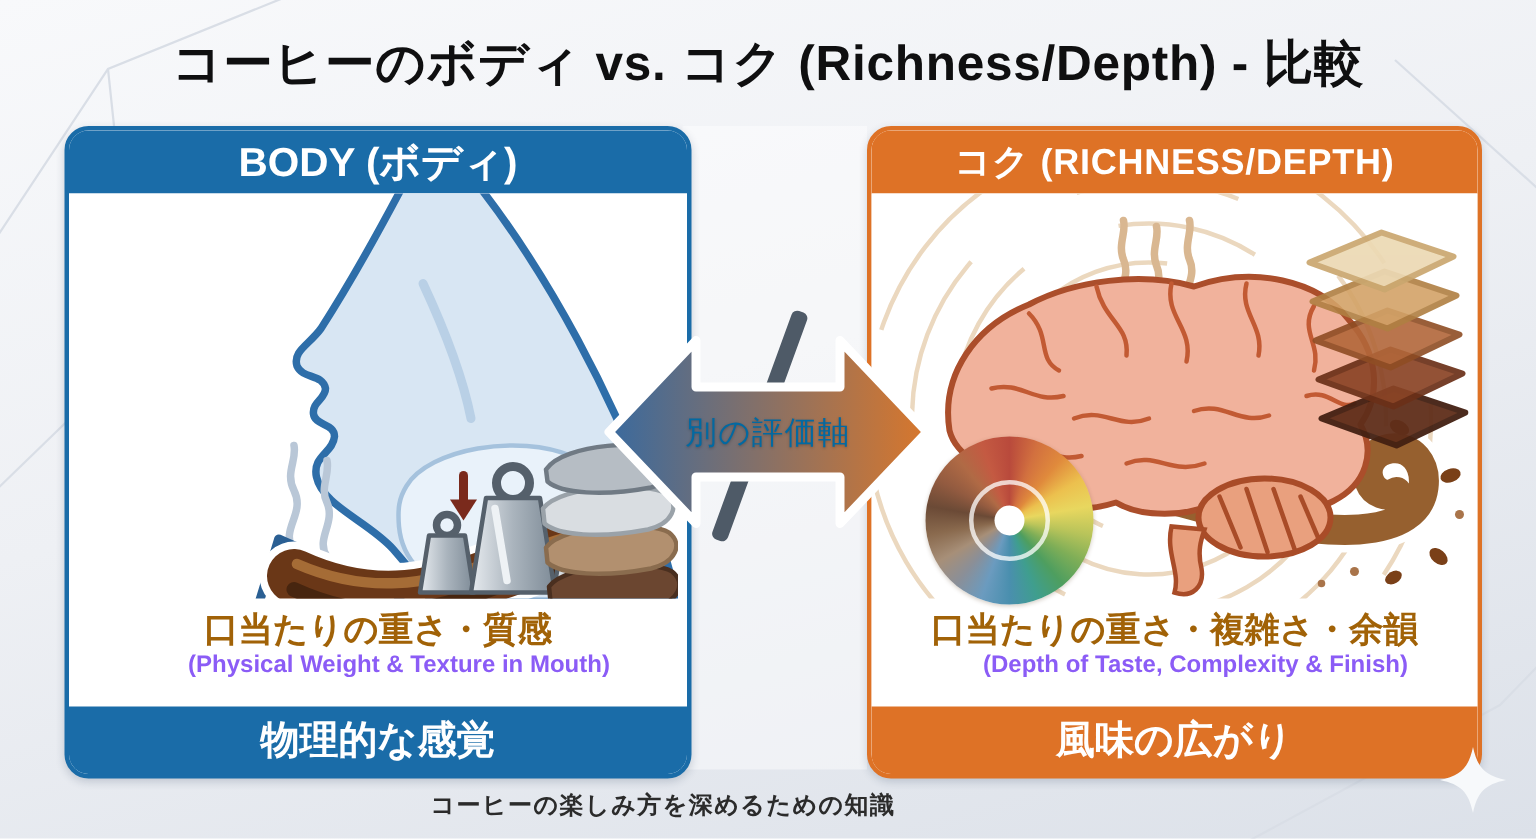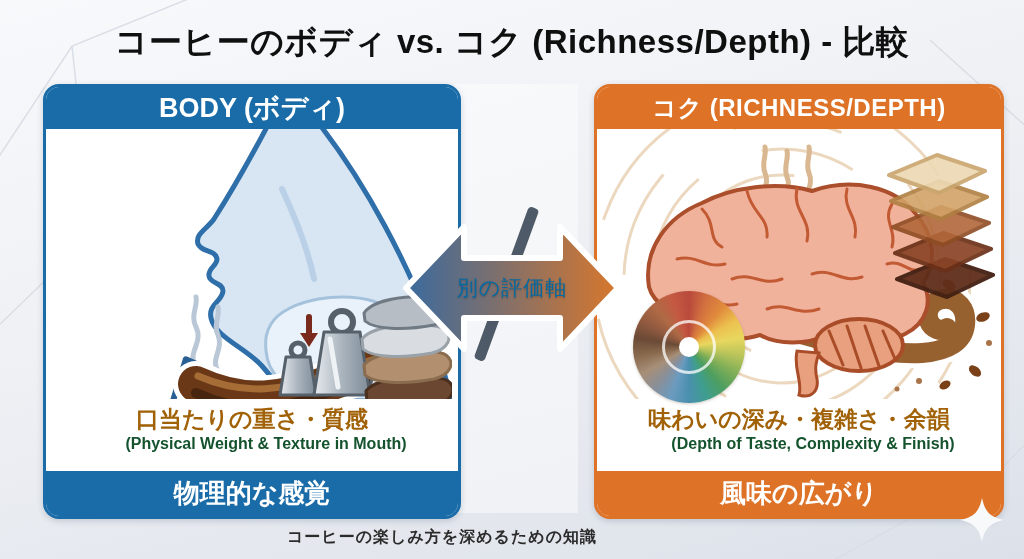--- a/index.html
+++ b/index.html
@@ -18,31 +18,31 @@
   }
   
   .center-column{left:455px;top:84px;width:123px;height:429px;background:rgba(255,255,255,.45);z-index:1;}
   
   .panel{
     top:84px;height:429px;border-radius:16px;overflow:hidden;z-index:2;
     background:#fff;display:flex;flex-direction:column;
     box-shadow:0 2px 6px rgba(40,60,90,.20);
   }
   .panel.body-panel{left:43px;width:412px;border:3px solid var(--body-blue,#1a6ca8);}
-  .panel.richness-panel{left:594px;width:404px;border:3px solid var(--richness-orange,#de7226);}
+  .panel.richness-panel{left:578px;width:404px;border:3px solid var(--richness-orange,#de7226);}
   .panel-header{
     height:42px;flex:0 0 42px;display:flex;align-items:center;justify-content:center;
     color:#fff;font-weight:bold;
   }
   .body-panel .panel-header{background:var(--body-blue,#1a6ca8);font-size:27px;}
   .richness-panel .panel-header{background:var(--richness-orange,#de7226);font-size:24px;letter-spacing:.5px;}
   .figure{height:270px;flex:0 0 270px;position:relative;background:#fff;}
   .caption-block{height:72px;flex:0 0 72px;text-align:center;background:#fff;padding-top:5px;box-sizing:border-box;}
   .caption-main{font-size:23px;font-weight:bold;color:#a16207;line-height:1.35;}
-  .caption-sub{font-size:16px;font-weight:bold;color:#14532d;padding-left:28px;}
+  .caption-sub{font-size:16px;font-weight:bold;color:#8b5cf6;padding-left:28px;}
   .panel-footer{
     flex:1;display:flex;align-items:center;justify-content:center;
     color:#fff;font-size:26px;font-weight:bold;
   }
   .body-panel .panel-footer{background:var(--body-blue,#1a6ca8);}
   .richness-panel .panel-footer{background:var(--richness-orange,#de7226);}
   
   .slash{left:501px;top:203px;width:11px;height:162px;background:var(--slash-gray,#4e5a67);
     transform:rotate(20deg);border-radius:4px;z-index:3;}
   .arrow-wrap{left:399px;top:212px;width:226px;height:152px;z-index:4;}
@@ -216,21 +216,21 @@
         <path d="M298,124 L346,104 L394,120 L348,142 Z" fill="#8a4426" stroke="#6b3018" opacity=".92"></path>
         <path d="M296,98 L344,78 L392,94 L346,116 Z" fill="#b2673a" stroke="#8f4d24" opacity=".9"></path>
         <path d="M294,72 L342,52 L390,68 L344,90 Z" fill="#d3a368" stroke="#b07f42" opacity=".9"></path>
         <path d="M292,46 L340,26 L388,42 L342,64 Z" fill="#ecd9b4" stroke="#caa76f" opacity=".92"></path>
       </g>
     </svg>
     
     <div class="abs flavor-wheel"></div>
   </div>
   <div class="caption-block">
-    <div class="caption-main">味わいの深み・複雑さ・余韻</div>
+    <div class="caption-main">口当たりの重さ・複雑さ・余韻</div>
     <div class="caption-sub">(Depth of Taste, Complexity &amp; Finish)</div>
   </div>
   <div class="panel-footer">風味の広がり</div>
 </div>
 
 <div class="abs slash"></div>
 
 <svg class="abs arrow-wrap" viewBox="0 0 226 152" xmlns="http://www.w3.org/2000/svg">
   <defs>
     <linearGradient id="garrow" x1="0" y1="0" x2="1" y2="0">

